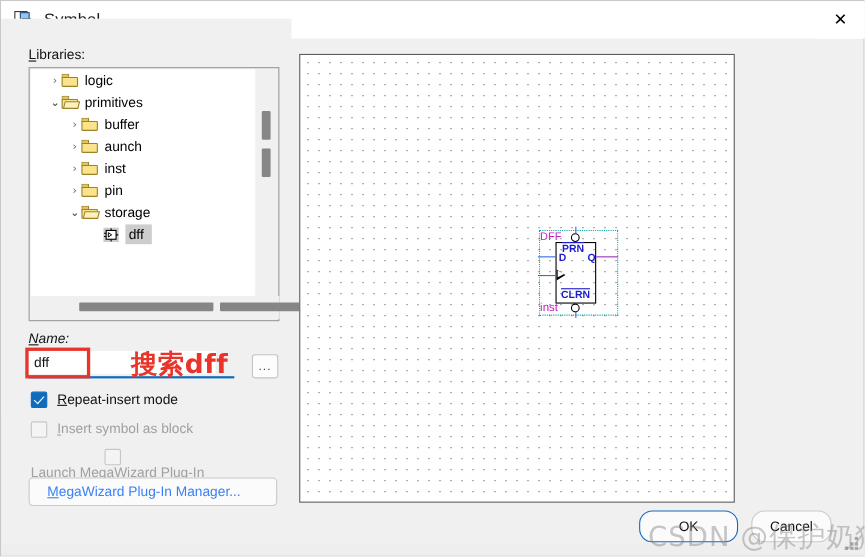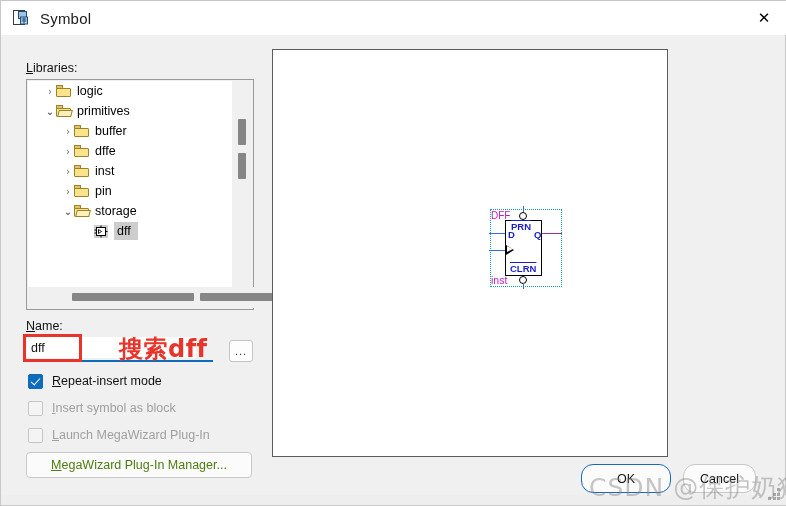--- a/index.html
+++ b/index.html
@@ -52,21 +52,21 @@
     display: flex; align-items: center; justify-content: center;
     font-size: 15px;
     color: #000;
     background: #ffffff;
     font-family: "DejaVu Sans", sans-serif;
   }
 
   
   .left-pane {
     position: absolute;
-    left: 0; top: 34px;
+    left: 0; top: 16px;
     width: 264px; height: 368px;
     background: #f0f0f0;
   }
   .field-label {
     position: absolute;
     font-size: 12.5px;
     color: #111;
   }
   .field-label .acc { text-decoration: underline; }
 
@@ -177,21 +177,21 @@
   }
   .hthumb {
     position: absolute;
     top: 6px;
     height: 8px;
     background: #868686;
     border-radius: 1px;
   }
 
   
-  #name-label { left: 25px; top: 284px; }
+  #name-label { left: 25px; top: 284px; font-style: italic; }
   .name-input-wrap {
     position: absolute;
     left: 22px; top: 299px;
     width: 178px; height: 28px;
   }
   .name-input {
     position: absolute;
     left: 3px; top: 3px;
     width: 170px; height: 21px;
     background: #ffffff;
@@ -278,24 +278,25 @@
   .cb-text .acc { text-decoration: underline; }
 
   .megawiz-btn {
     position: absolute;
     left: 25px; top: 417px;
     width: 226px; height: 26px;
     background: #fbfbfb;
     border: 1px solid #c9c9c9;
     border-radius: 4px;
     display: flex;
-    align-items: center; justify-content: center;
+    align-items: center; justify-content: flex-start;
     font-size: 12.5px;
-    color: #4d7c0f;
-    box-sizing: border-box;
+    color: #3b82f6;
+    box-sizing: border-box;
+    padding-left: 16px;
   }
   .megawiz-btn .acc { text-decoration: underline; }
 
   
   .preview {
     position: absolute;
     left: 271px; top: 48px;
     width: 396px; height: 408px;
     background: #ffffff;
     border: 1px solid #5c5c5c;
@@ -475,21 +476,21 @@
               <span class="body"></span>
             </span>
             <span class="tree-label">buffer</span>
           </div>
           <div class="tree-row" style="padding-left: 34px;">
             <span class="tw-arrow">›</span>
             <span class="folder-ico">
               <span class="tab"></span>
               <span class="body"></span>
             </span>
-            <span class="tree-label">dffe</span>
+            <span class="tree-label">aunch</span>
           </div>
           <div class="tree-row" style="padding-left: 34px;">
             <span class="tw-arrow">›</span>
             <span class="folder-ico">
               <span class="tab"></span>
               <span class="body"></span>
             </span>
             <span class="tree-label">inst</span>
           </div>
           <div class="tree-row" style="padding-left: 34px;">
@@ -550,21 +551,21 @@
     <div class="cb-row" style="top:337px;">
       <span class="cb checked"></span>
       <span class="cb-text"><span class="acc">R</span><span>epeat-insert mode</span></span>
     </div>
 
     <div class="cb-row" style="top:364px;">
       <span class="cb disabled"></span>
       <span class="cb-text disabled"><span class="acc">I</span><span>nsert symbol as block</span></span>
     </div>
 
-    <div class="cb-row" style="top:391px;">
+    <div class="cb-row" style="top:391px;flex-direction:column;">
       <span class="cb disabled"></span>
       <span class="cb-text disabled"><span class="acc">L</span><span>aunch MegaWizard Plug-In</span></span>
     </div>
 
     <div class="megawiz-btn">
       <span><span class="acc">M</span><span>egaWizard Plug-In Manager...</span></span>
     </div>
   </div>
 
   <div class="preview">

